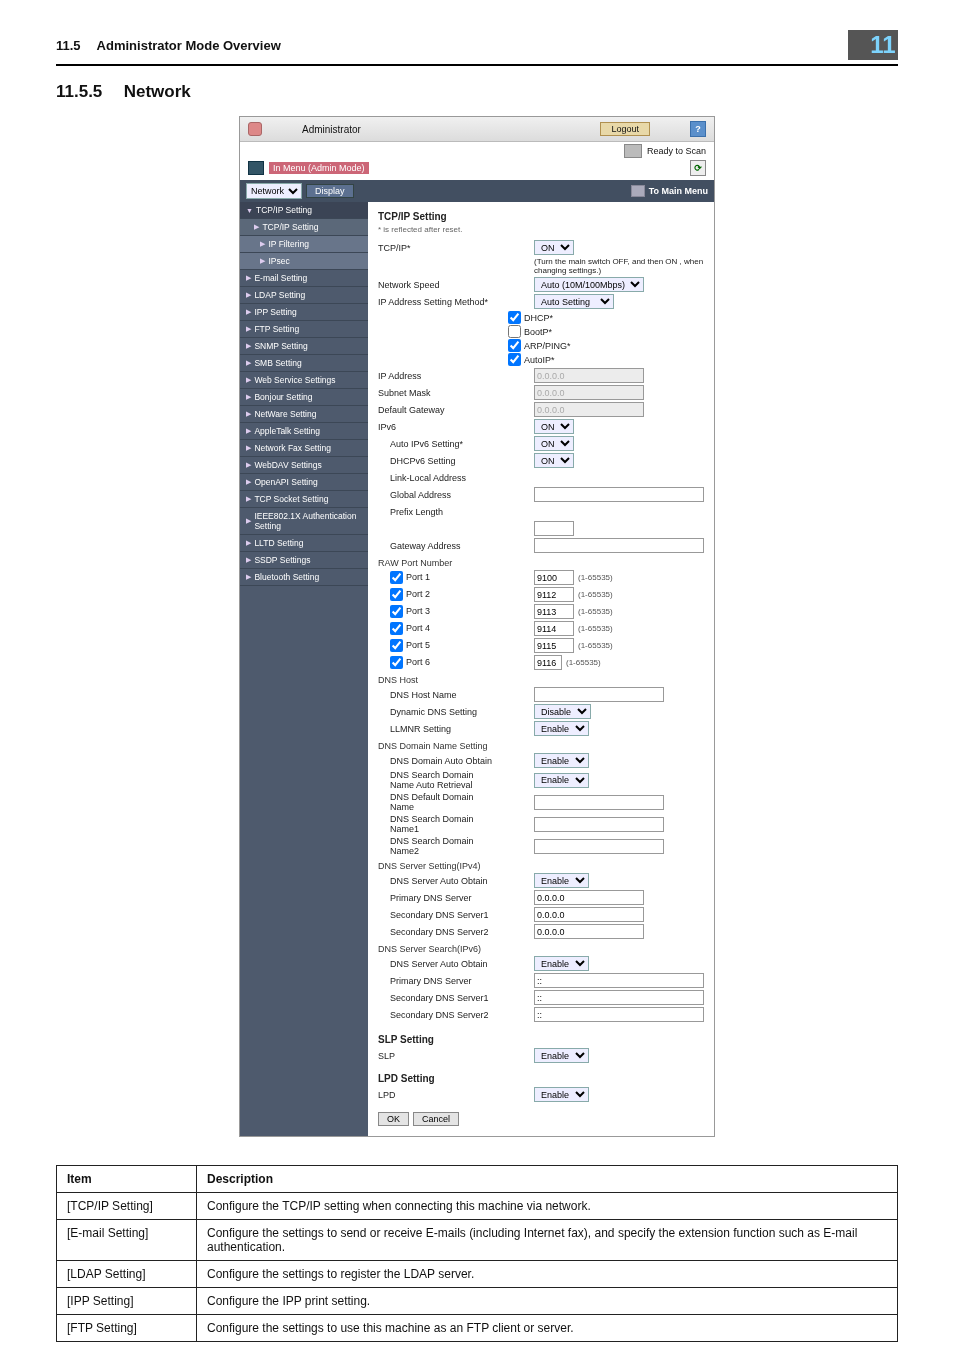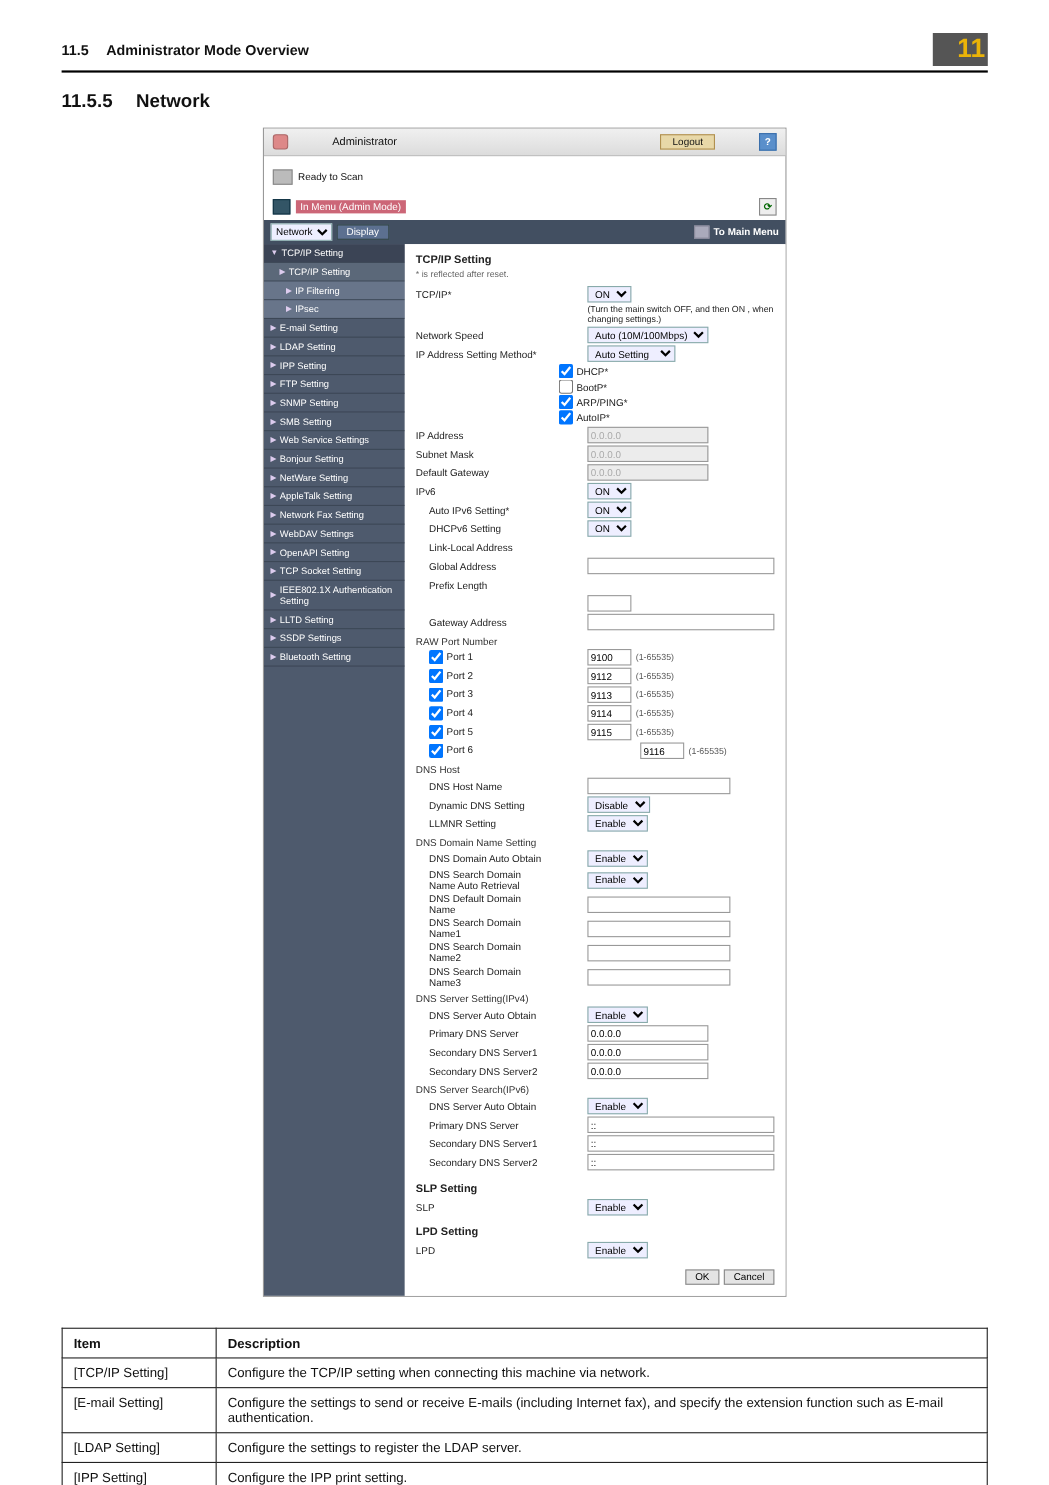--- a/index.html
+++ b/index.html
@@ -9,42 +9,42 @@
     font-family: Arial, Helvetica, sans-serif;
     font-size: 12px;
     color: #111;
     background: #fff;
     width: 954px;
   }
   .page { padding: 30px 56px 30px 56px; }
   .topbar { display: flex; align-items: center; border-bottom: 2px solid #000; padding-bottom: 4px; margin-bottom: 10px; }
   .topbar .sec-num { font-weight: bold; font-size: 13px; }
   .topbar .sec-title { font-weight: bold; font-size: 13px; margin-left: 16px; flex: 1; }
-  .chapbox { background: #555; color: #eab308; font-size: 24px; font-weight: bold; width: 50px; height: 30px; display: flex; align-items: center; justify-content: center; padding-left: 20px; }
+  .chapbox { background: #555; color: #7dd3fc; font-size: 24px; font-weight: bold; width: 50px; height: 30px; display: flex; align-items: center; justify-content: center; padding-left: 20px; }
   .heading { margin: 16px 0 14px 0; }
   .heading .h-num { font-weight: bold; font-size: 17px; }
   .heading .h-title { font-weight: bold; font-size: 17px; margin-left: 18px; }
 
   .admin-panel {
     width: 476px;
     margin: 0 auto 28px auto;
     border: 1px solid #999;
     font-size: 9px;
     background: #fff;
   }
   .ap-header {
     background: linear-gradient(#f0f0f0,#dcdcdc);
     padding: 4px 8px;
     display: flex; align-items: center; gap: 36px;
   }
   .ap-header .admin-icon { width:14px;height:14px;background:#d88;border:1px solid #a66;border-radius:3px;margin-right:4px; }
   .ap-header .admin-label { flex:1; font-size:10px; }
   .ap-header .logout-btn { background:#e8d8a8;border:1px solid #b09050;padding:1px 10px;font-size:9px; }
   .ap-header .help-btn { width:16px;height:16px;background:#5a8fcb;color:#fff;border:1px solid #3a6fab;margin-left:4px;display:flex;align-items:center;justify-content:center;font-weight:bold; }
-  .ap-status { display:flex;align-items:center;padding:12px 8px;border-top:1px solid #bbb; }
+  .ap-status { display:flex;align-items:center;padding:2px 8px;border-top:1px solid #bbb;justify-content:flex-end; }
   .ap-status .printer-icon { width:18px;height:14px;background:#bbb;border:1px solid #888;margin-right:5px; }
   .ap-status2 { display:flex;align-items:center;padding:0 8px 4px 8px; }
   .ap-status2 .menu-icon { width:16px;height:14px;background:#356; border:1px solid #134;margin-right:5px; }
   .ap-status2 .menu-label { background:#c67; color:#fff; padding:1px 4px; font-size:9px; }
   .ap-status2 .spacer { flex:1; }
   .ap-status2 .reload { width:16px;height:16px;border:1px solid #888;background:#eee;display:flex;align-items:center;justify-content:center;color:#060;font-weight:bold; }
 
   .ap-navrow {
     background:#424f61;color:#fff;display:flex;align-items:center;padding:3px 6px;font-size:9px;
   }
@@ -68,21 +68,21 @@
   .frow .flab { width:120px;font-size:9px; }
   .frow .flab.indent { padding-left:12px; }
   .frow .fval { flex:1;display:flex;align-items:center;gap:4px;padding-left:36px; }
   .frow select,.frow input[type=text] { font-size:9px;height:15px;border:1px solid #8aa;background:#eef;padding:0 2px; }
   .frow input[type=text] { background:#fff;border:1px solid #999;width:110px; }
   .frow input.disabled { background:#ececec; color:#aaa; }
   .frow .range { font-size:8px;color:#555; }
   .chkline { display:flex;align-items:center;margin:1px 0 1px 130px;font-size:9px; }
   .chkline input { margin:0 3px 0 0; }
   .subhead { font-size:9px;color:#333;margin:5px 0 2px 0; }
-  .btnrow { display:flex;justify-content:flex-end;gap:4px;margin:10px 0 4px 0; }
+  .btnrow { display:flex;justify-content:flex-start;gap:4px;margin:10px 0 4px 0; }
   .btnrow button { font-size:9px;padding:1px 8px;border:1px solid #888;background:#e4e4e4; }
 
   
   table.desc { width:100%; border-collapse:collapse; margin-top:4px; }
   table.desc th, table.desc td { border:1px solid #222; padding:6px 10px; font-size:12px; text-align:left; vertical-align:top; }
   table.desc th { font-weight:bold; }
 </style>
 </head>
 <body>
 
@@ -349,21 +349,21 @@
             <div class="frow">
               <span class="flab indent"><input type="checkbox" checked="" style="margin: 0px 3px 0px 0px; vertical-align: middle;">Port 5</span>
               <span class="fval">
                 <input type="text" style="width: 40px;" value="9115">
                 <span class="range">(1-65535)</span>
               </span>
             </div>
             <div class="frow">
               <span class="flab indent"><input type="checkbox" checked="" style="margin: 0px 3px 0px 0px; vertical-align: middle;">Port 6</span>
               <span class="fval">
-                <input type="text" style="width: 40px; margin-left: 48px;" value="9116">
+                <input type="text" style="width: 28px;" value="9116">
                 <span class="range">(1-65535)</span>
               </span>
             </div>
           </div>
 
         <div class="subhead">DNS Host</div>
         <div class="frow">
             <span class="flab indent">DNS Host Name</span>
             <span class="fval">
               <input type="text" style="width: 130px;">
@@ -402,26 +402,20 @@
             </span>
           </div>
         <div class="frow">
             <span class="flab indent">DNS Search Domain Name1</span>
             <span class="fval">
               <input type="text" style="width: 130px;">
             </span>
           </div>
         <div class="frow">
             <span class="flab indent">DNS Search Domain Name2</span>
-            <span class="fval">
-              <input type="text" style="width: 130px;">
-            </span>
-          </div>
-        <div class="frow">
-            <span class="flab indent">DNS Search Domain Name3</span>
             <span class="fval">
               <input type="text" style="width: 130px;">
             </span>
           </div>
 
         <div class="subhead">DNS Server Setting(IPv4)</div>
         <div class="frow">
             <span class="flab indent">DNS Server Auto Obtain</span>
             <span class="fval">
               <select><option>Enable</option></select>

